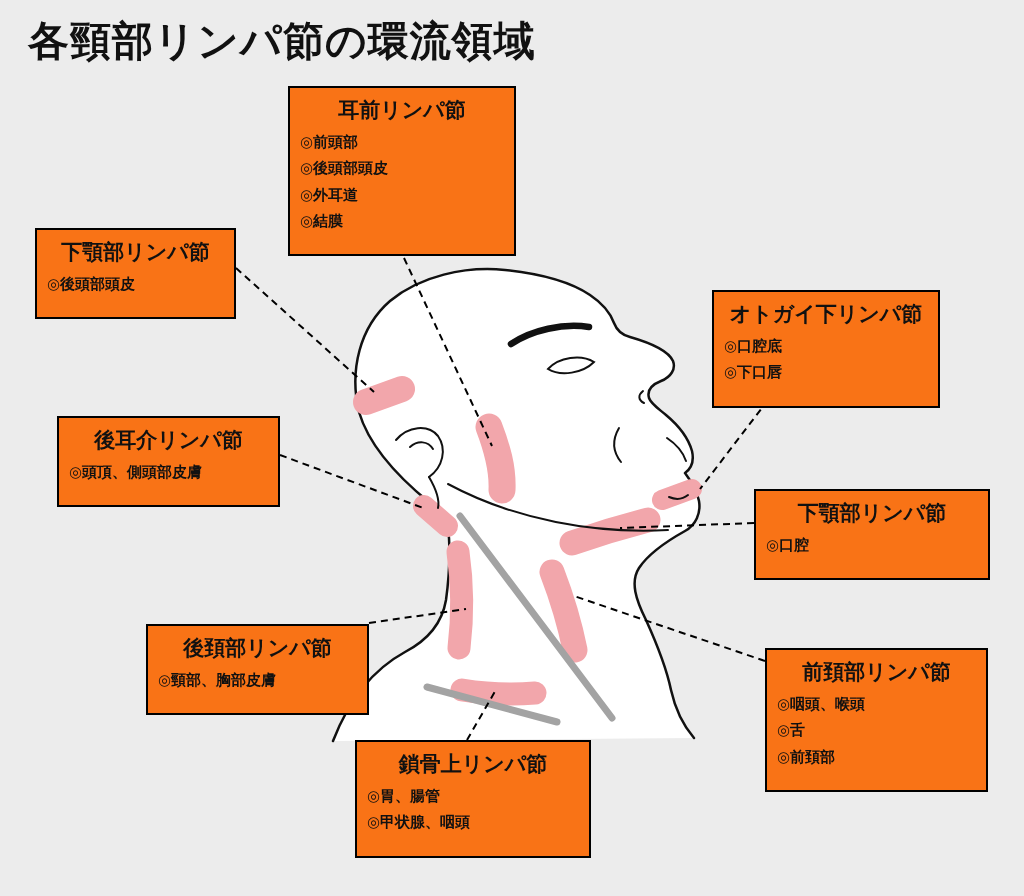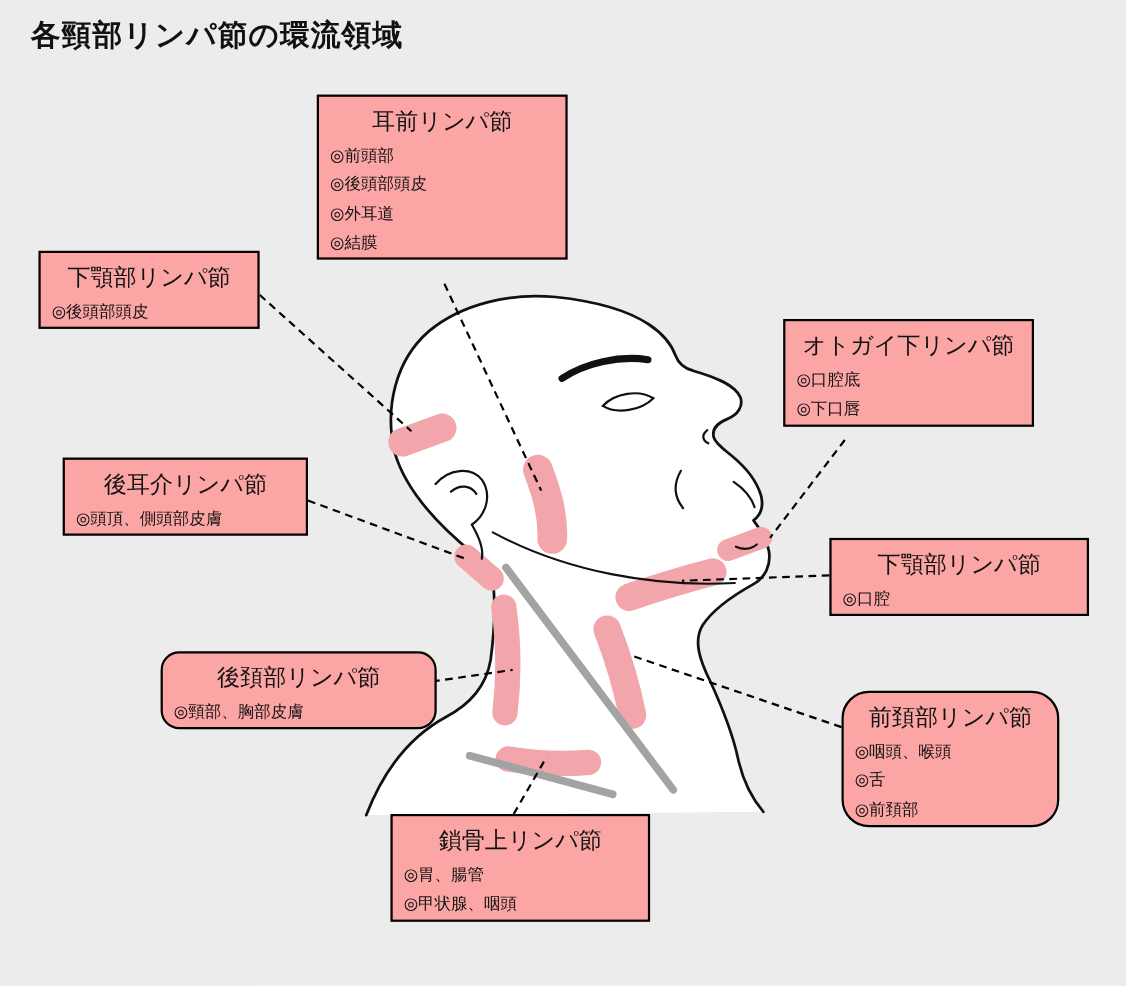--- a/index.html
+++ b/index.html
@@ -24,32 +24,33 @@
   #anatomy-svg{
     position:absolute;
     inset:0;
     width:1024px;
     height:896px;
   }
   .page-title{
     position:absolute;
     left:28px;
     top:14px;
-    font-size:27px;
+    font-size:41px;
     font-weight:bold;
     color:#111;
     letter-spacing:1px;
     z-index:3;
   }
   .label-box{
     position:absolute;
-    background:#fca5a5;
+    background:#f97316;
     border:2px solid var(--box-border);
-    padding:6px 10px 0 10px;
+    padding:6px 10px 20px 10px;
     z-index:2;
+    font-weight:bold;
   }
   .label-box .box-title{
     text-align:center;
     font-size:21px;
     color:#111;
     margin:2px 2px 5px 2px;
     white-space:nowrap;
   }
   .label-box .box-item{
     font-size:15px;
@@ -184,26 +185,26 @@
   <div class="label-box" style="left:57px;top:416px;width:223px;">
     <div class="box-title">後耳介リンパ節</div>
     <div class="box-item">◎頭頂、側頭部皮膚</div>
   </div>
 
   <div class="label-box" style="left:754px;top:489px;width:236px;">
     <div class="box-title">下顎部リンパ節</div>
     <div class="box-item">◎口腔</div>
   </div>
 
-  <div class="label-box" style="left:146px;top:592px;width:251px;border-radius:17px;">
+  <div class="label-box" style="left:146px;top:624px;width:223px;">
     <div class="box-title">後頚部リンパ節</div>
     <div class="box-item">◎頸部、胸部皮膚</div>
   </div>
 
-  <div class="label-box" style="left:765px;top:628px;width:198px;border-radius:25px;">
+  <div class="label-box" style="left:765px;top:648px;width:223px;">
     <div class="box-title">前頚部リンパ節</div>
     <div class="box-item">◎咽頭、喉頭</div>
     <div class="box-item">◎舌</div>
     <div class="box-item">◎前頚部</div>
   </div>
 
   <div class="label-box" style="left:355px;top:740px;width:236px;">
     <div class="box-title">鎖骨上リンパ節</div>
     <div class="box-item">◎胃、腸管</div>
     <div class="box-item">◎甲状腺、咽頭</div>

